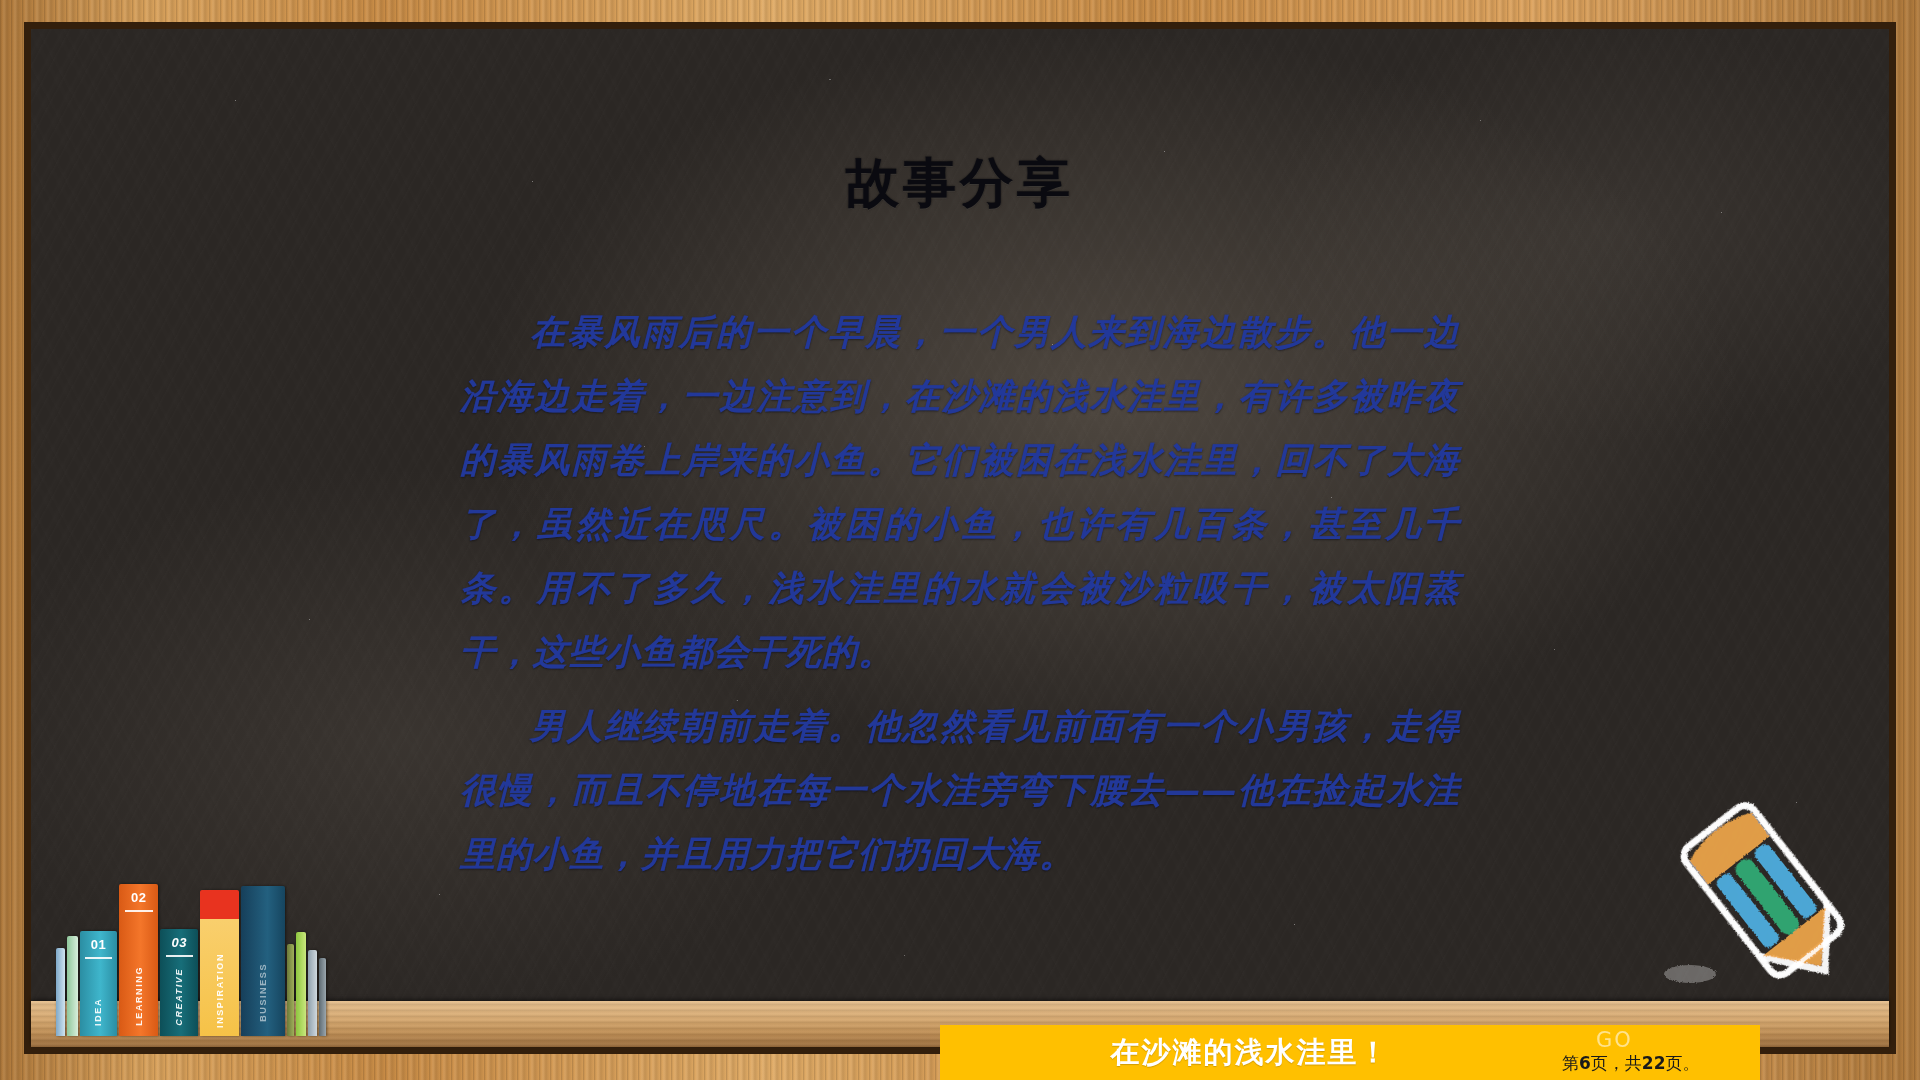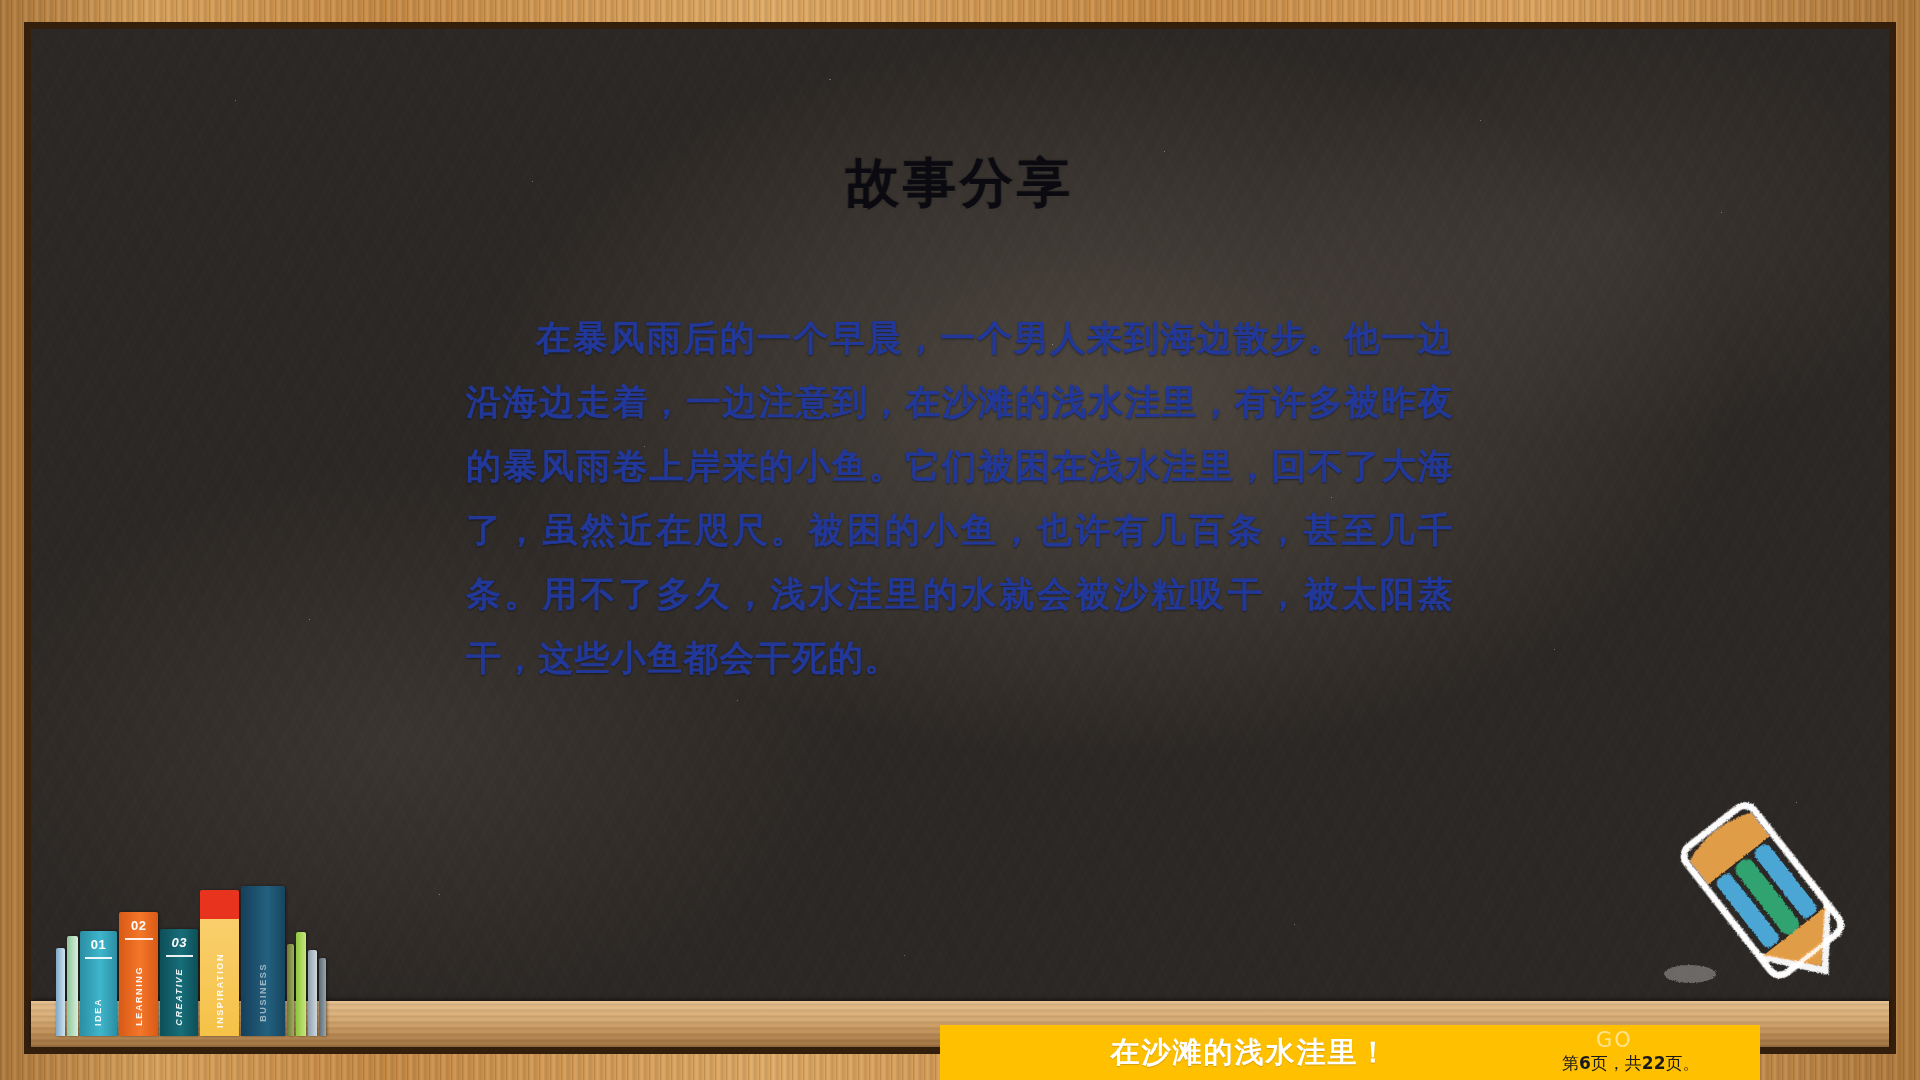--- a/index.html
+++ b/index.html
@@ -86,21 +86,21 @@
   #body-text{
     position:absolute;left:450px;top:290px;width:1020px;
     color:#223899;
     font-size:35px;line-height:64px;
     letter-spacing:1.2px;
     text-align:justify;text-justify:inter-character;
     font-family:"DejaVu Serif","Liberation Serif",serif;
     font-weight:bold;
     text-shadow:0 0 1px rgba(40,60,170,.55), 0 1px 2px rgba(0,0,0,.45);
   }
-  #body-text p{margin:16px;text-indent:2em;}
+  #body-text p{margin:10px;text-indent:2em;font-style:italic;}
   #body-text p.last{text-indent:2em;}
 
   
   #chalk-line{
     position:absolute;left:340px;right:150px;bottom:58px;height:14px;z-index:6;
     background:
       repeating-linear-gradient(91deg,
         rgba(255,255,255,.95) 0px, rgba(255,255,255,.55) 3px,
         rgba(255,255,255,.92) 6px, rgba(255,255,255,.35) 9px,
         rgba(255,255,255,.88) 13px, rgba(255,255,255,.60) 17px);
@@ -176,37 +176,38 @@
   <div id="bevel"></div>
 
   <div id="board"></div>
 
   <div id="content">
 
     <div id="title">故事分享</div>
 
     <div id="body-text">
       <p>在暴风雨后的一个早晨，一个男人来到海边散步。他一边沿海边走着，一边注意到，在沙滩的浅水洼里，有许多被昨夜的暴风雨卷上岸来的小鱼。它们被困在浅水洼里，回不了大海了，虽然近在咫尺。被困的小鱼，也许有几百条，甚至几千条。用不了多久，浅水洼里的水就会被沙粒吸干，被太阳蒸干，这些小鱼都会干死的。</p>
+      <p class="last">男人继续朝前走着。他忽然看见前面有一个小男孩，走得很慢，而且不停地在每一个水洼旁弯下腰去——他在捡起水洼里的小鱼，并且用力把它们扔回大海。</p>
     </div>
 
     <div id="chalk-line"></div>
 
     <div id="shelf"></div>
 
     <div id="books">
       <div class="book" style="width:9px;height:88px;background:linear-gradient(90deg,#7fa9c9,#cfe3ef);"></div>
       <div class="book" style="width:11px;height:100px;background:linear-gradient(90deg,#8fc79b,#d8efdc);"></div>
 
       <div class="book" style="width:38px;height:105px;background:linear-gradient(90deg,#2b8ea3,#3fb6cc 55%,#2b8ea3);">
         <span class="num">01</span>
         <span class="rule"></span>
         <span class="vtext">IDEA</span>
       </div>
 
-      <div class="book" style="width:40px;height:124px;background:linear-gradient(90deg,#d95a15,#f4762a 55%,#d95a15);">
+      <div class="book" style="width:40px;height:152px;background:linear-gradient(90deg,#d95a15,#f4762a 55%,#d95a15);">
         <span class="num">02</span>
         <span class="rule"></span>
         <span class="vtext">LEARNING</span>
       </div>
 
       <div class="book" style="width:38px;height:107px;background:linear-gradient(90deg,#0d4f58,#176e79 55%,#0d4f58);font-style:italic;">
         <span class="num">03</span>
         <span class="rule"></span>
         <span class="vtext">CREATIVE</span>
       </div>

